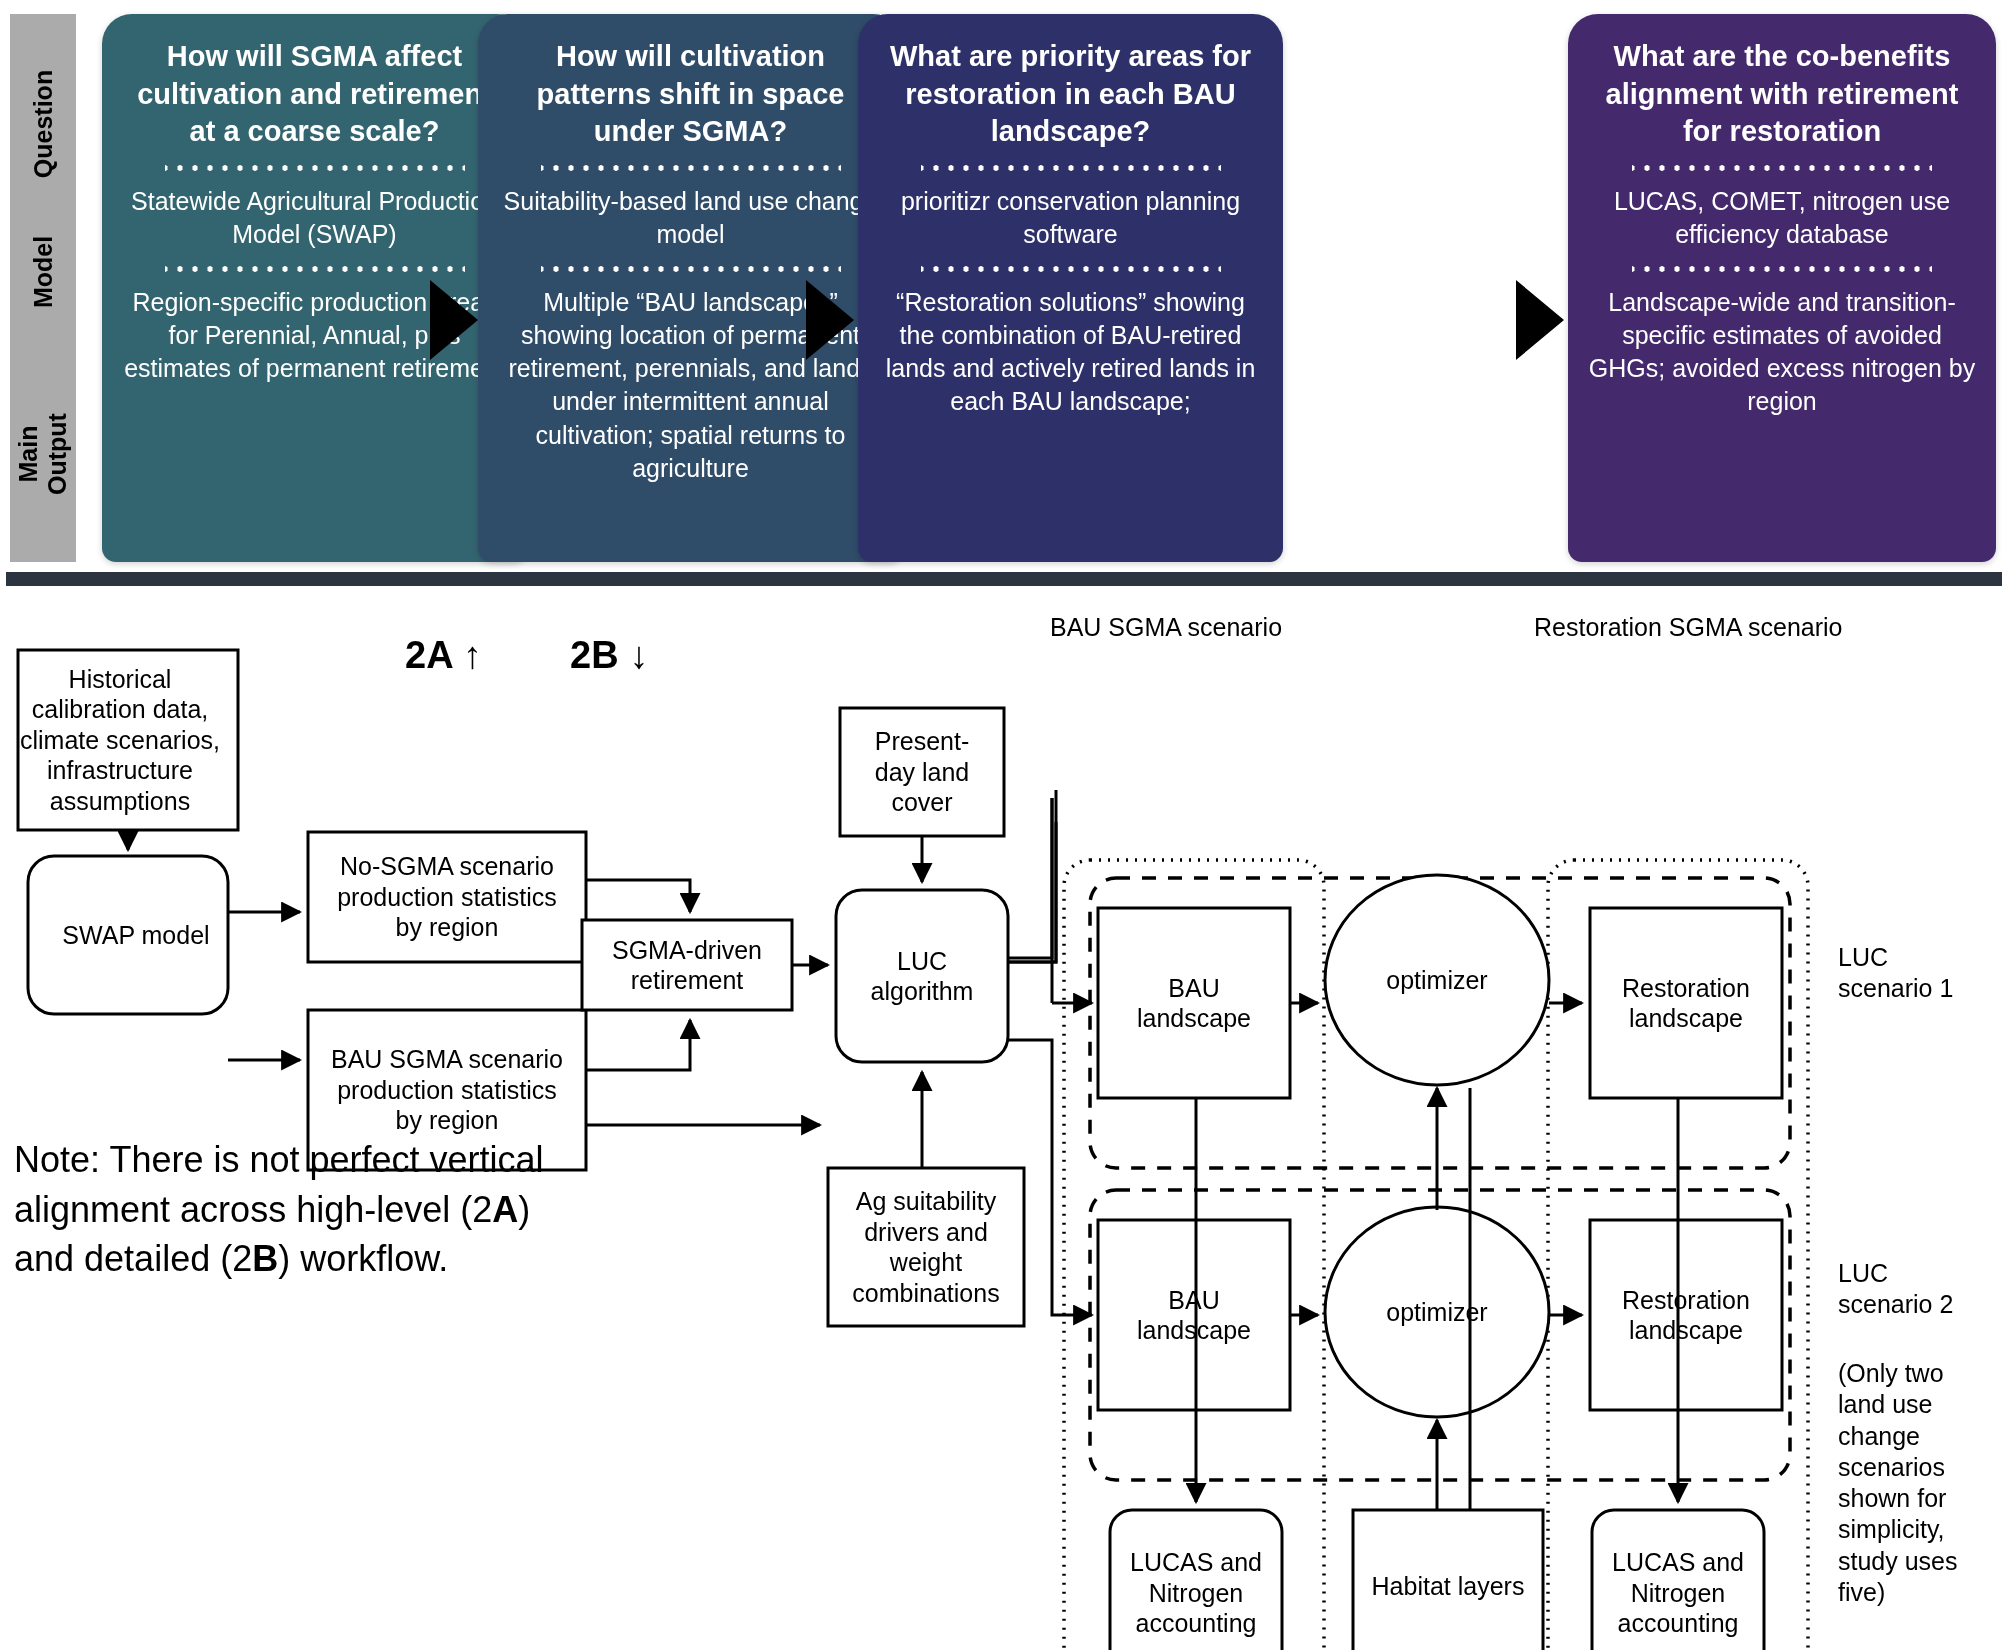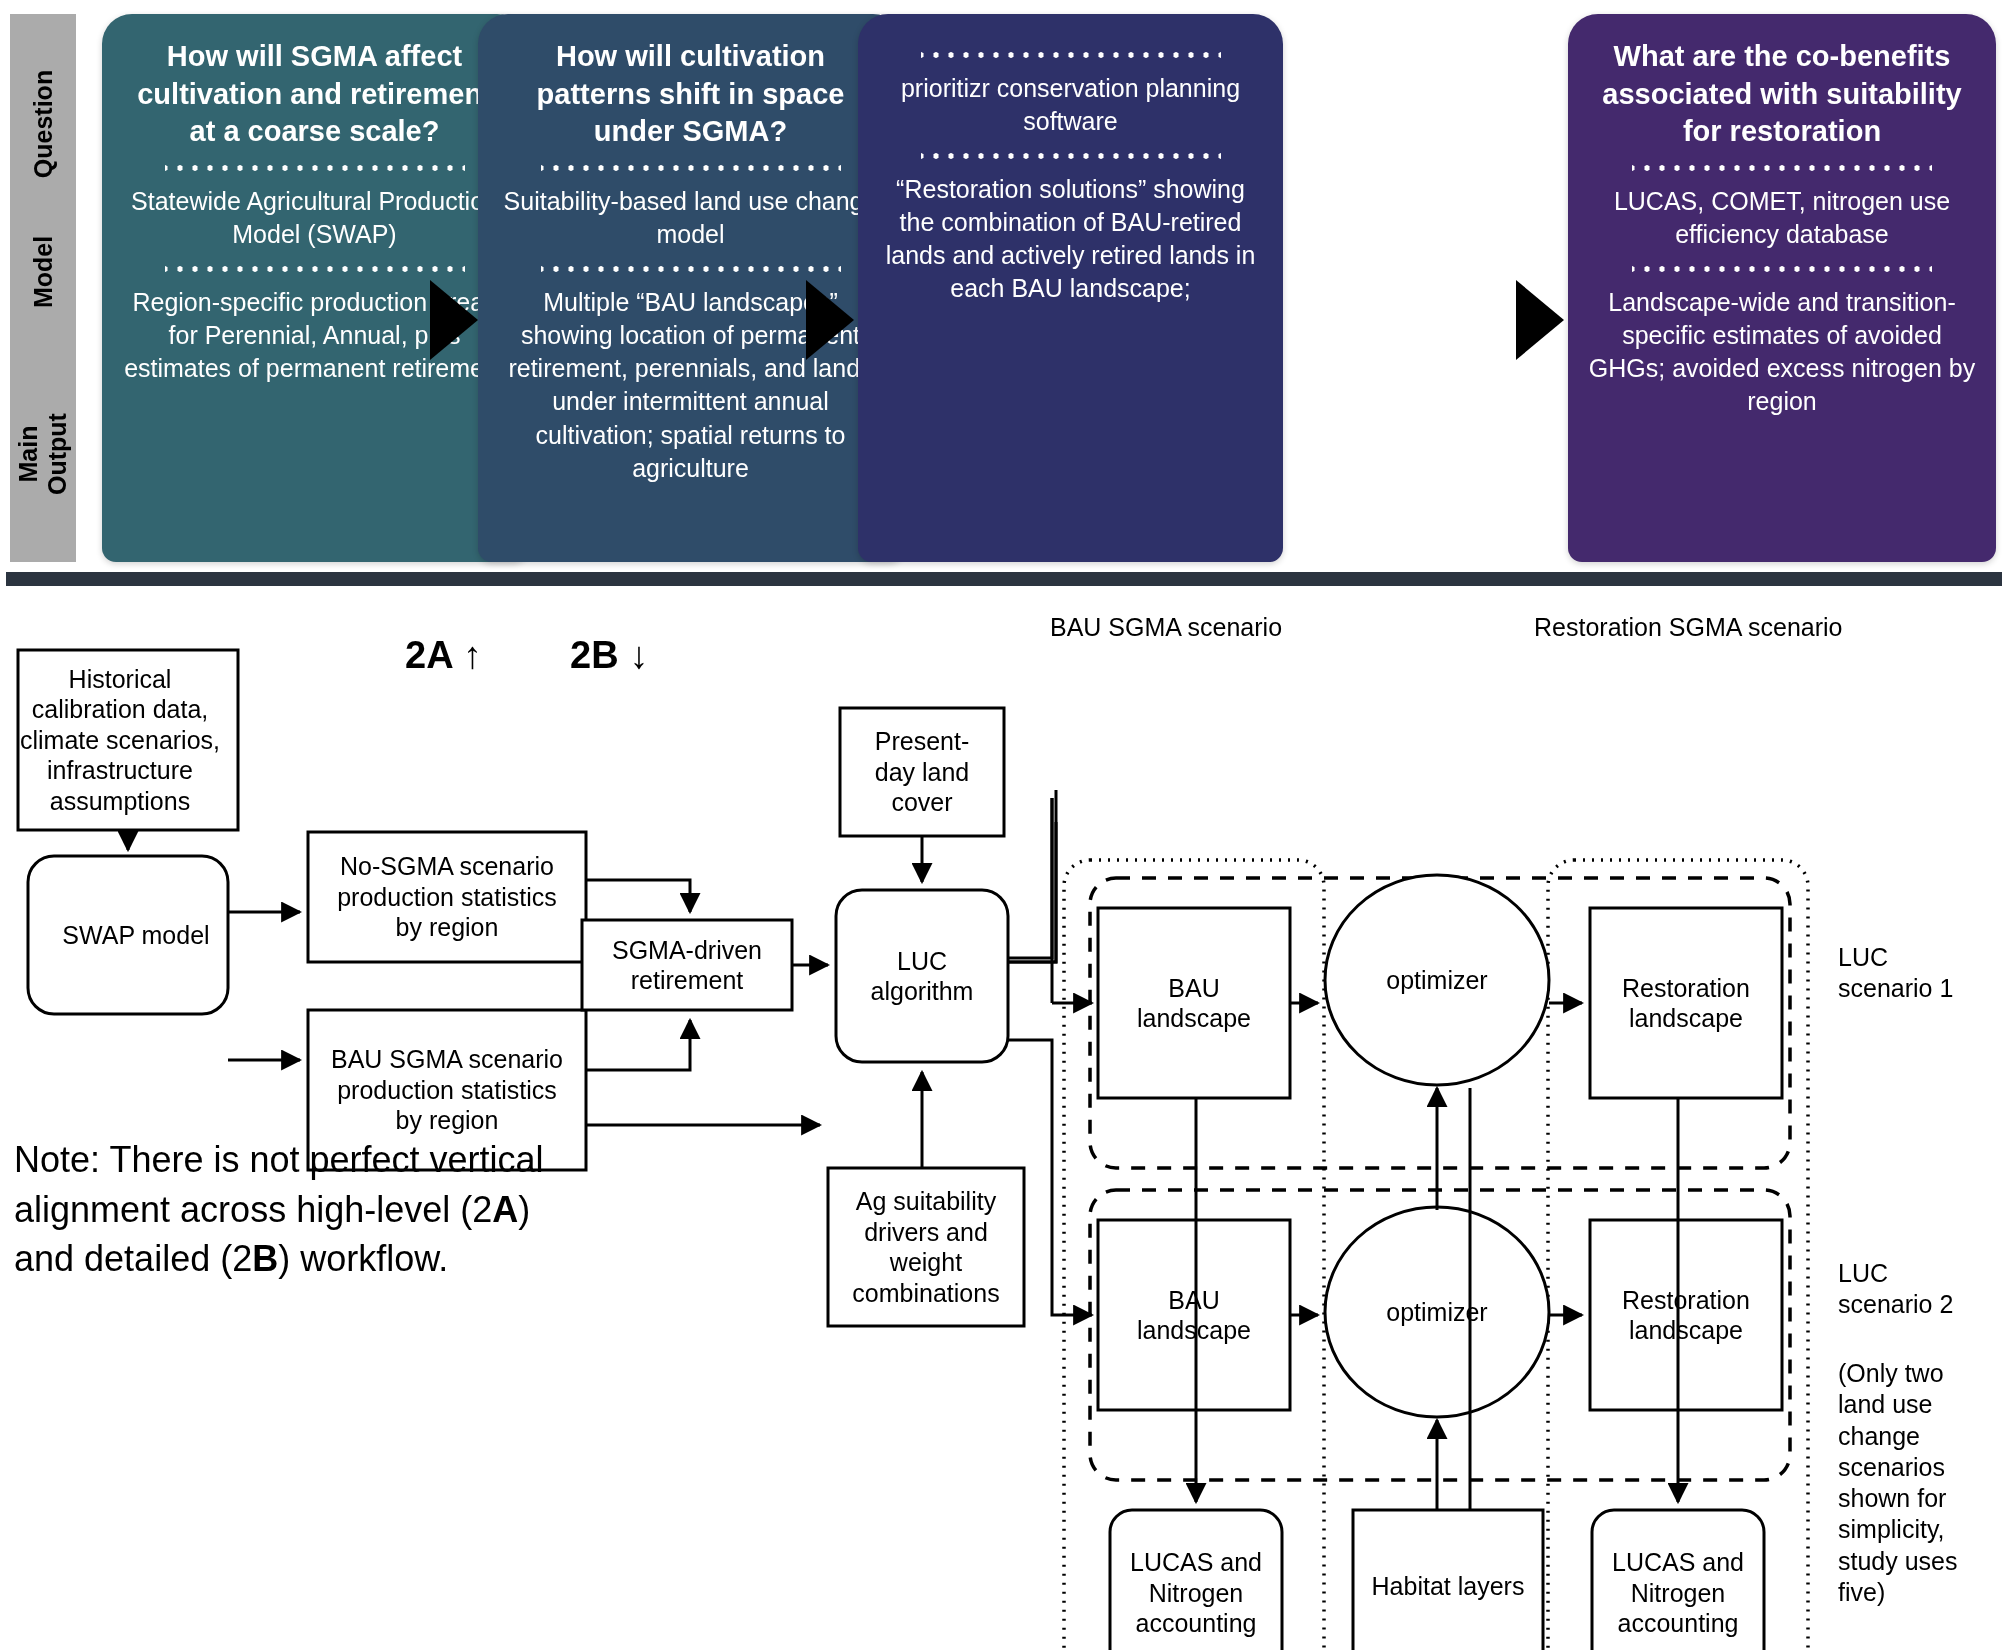--- a/index.html
+++ b/index.html
@@ -97,28 +97,29 @@
 
   <div class="panel" id="panel1" style="left: 478px; background: rgb(47, 76, 105);">
     <div class="q">How will cultivation patterns shift in space under SGMA?</div>
     <div class="dotrule"></div>
     <div class="body">Suitability-based land use change model</div>
     <div class="dotrule"></div>
     <div class="body">Multiple “BAU landscapes” showing location of permanent retirement, perennials, and lands under intermittent annual cultivation; spatial returns to agriculture</div>
   </div>
 
   <div class="panel" id="panel2" style="left: 858px; background: rgb(46, 49, 105);">
+    <div class="q">What are priority areas for restoration in each BAU landscape?</div>
     <div class="dotrule"></div>
     <div class="body">prioritizr conservation planning software</div>
     <div class="dotrule"></div>
     <div class="body">“Restoration solutions” showing the combination of BAU-retired lands and actively retired lands in each BAU landscape;</div>
   </div>
 
   <div class="panel" id="panel3" style="left: 1568px; background: rgb(68, 41, 109); width: 428px;">
-    <div class="q">What are the co-benefits associated with suitability for restoration</div>
+    <div class="q">What are the co-benefits alignment with retirement for restoration</div>
     <div class="dotrule"></div>
     <div class="body">LUCAS, COMET, nitrogen use efficiency database</div>
     <div class="dotrule"></div>
     <div class="body">Landscape-wide and transition-specific estimates of avoided GHGs; avoided excess nitrogen by region</div>
   </div>
 
   <div class="sep-arrow" id="arrow0" style="left: 430px; top: 280px;"></div>
   <div class="sep-arrow" id="arrow1" style="left: 806px; top: 280px;"></div>
   <div class="sep-arrow" id="arrow2" style="left: 1516px; top: 280px;"></div>
 </div>

